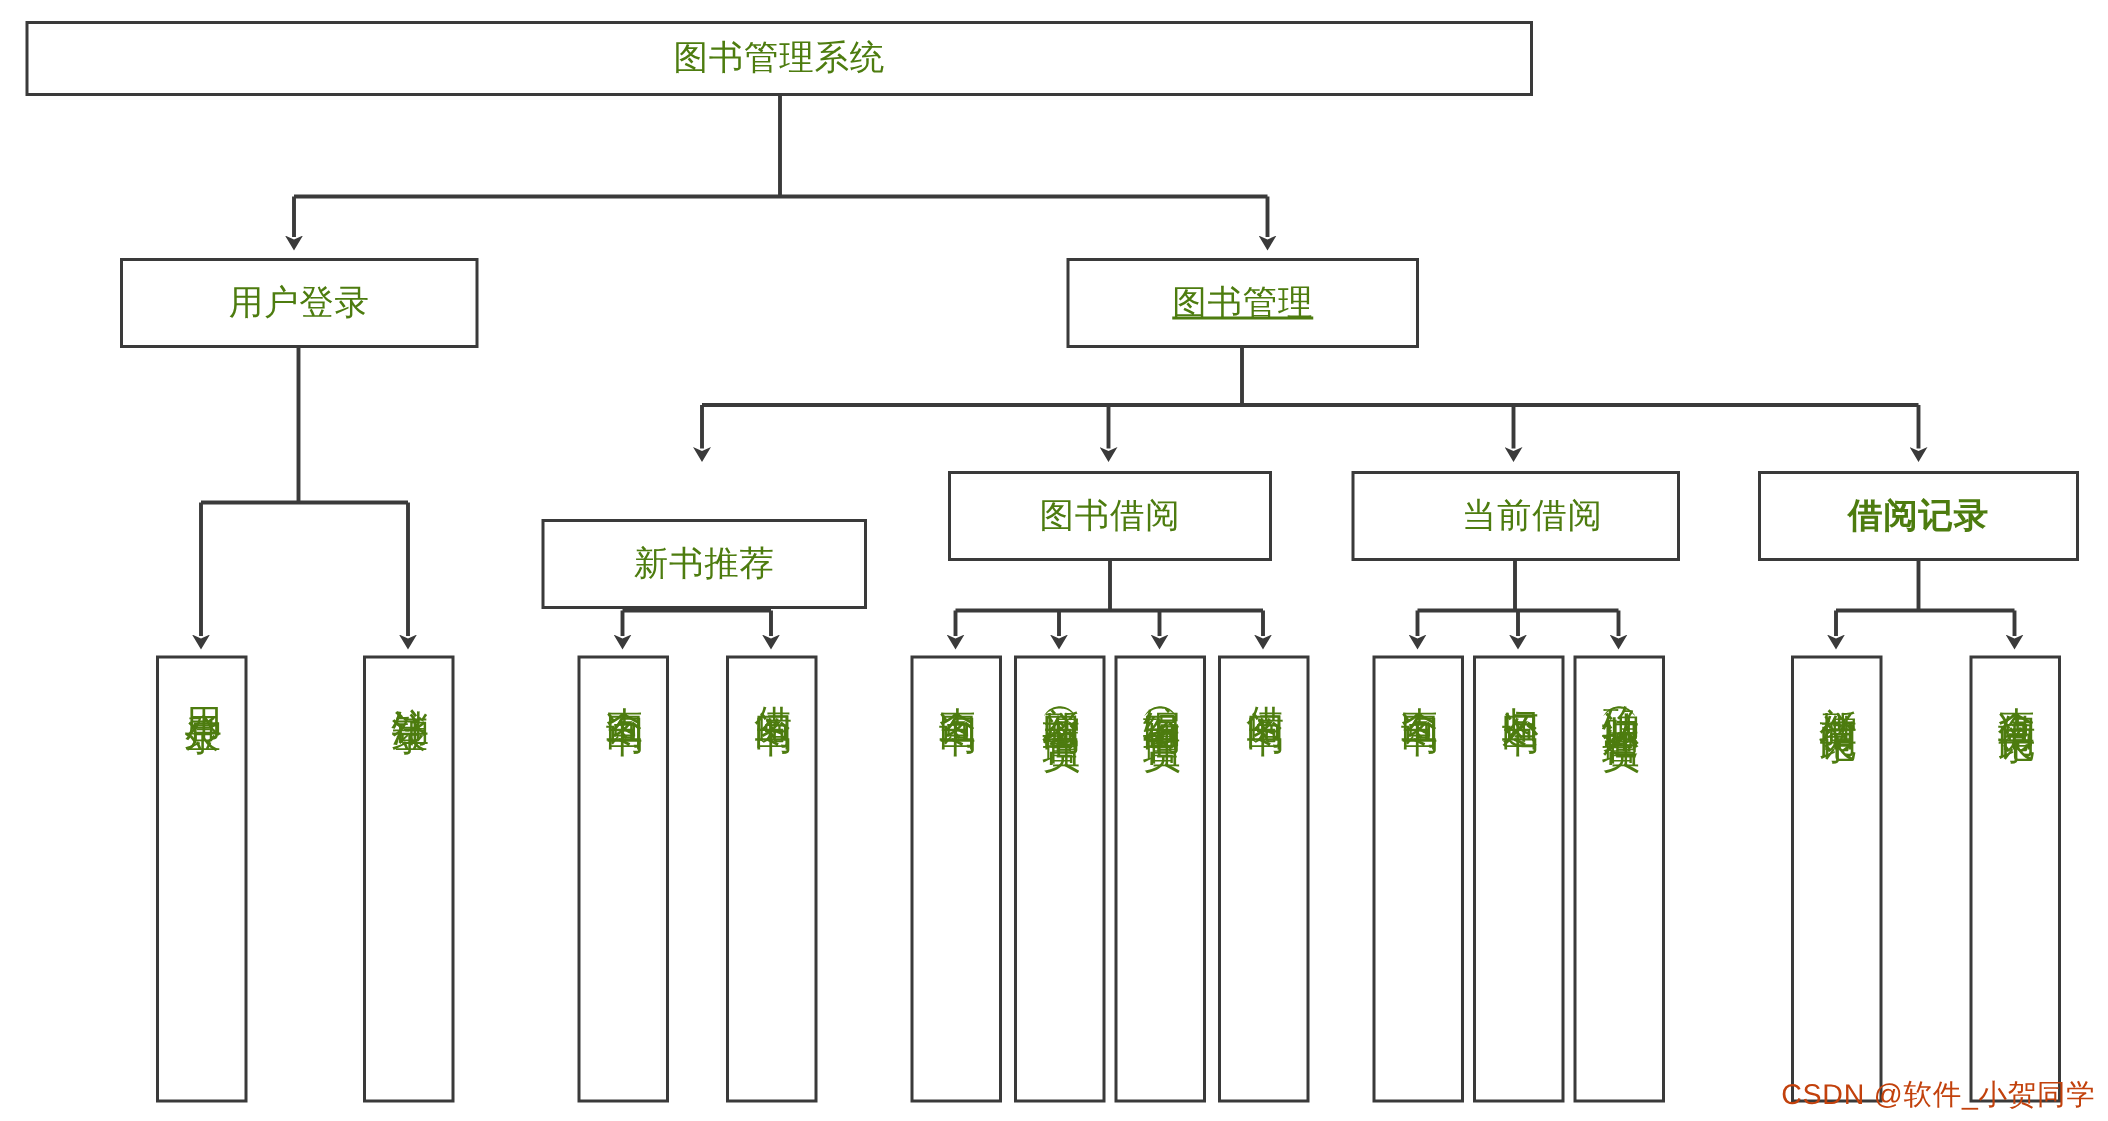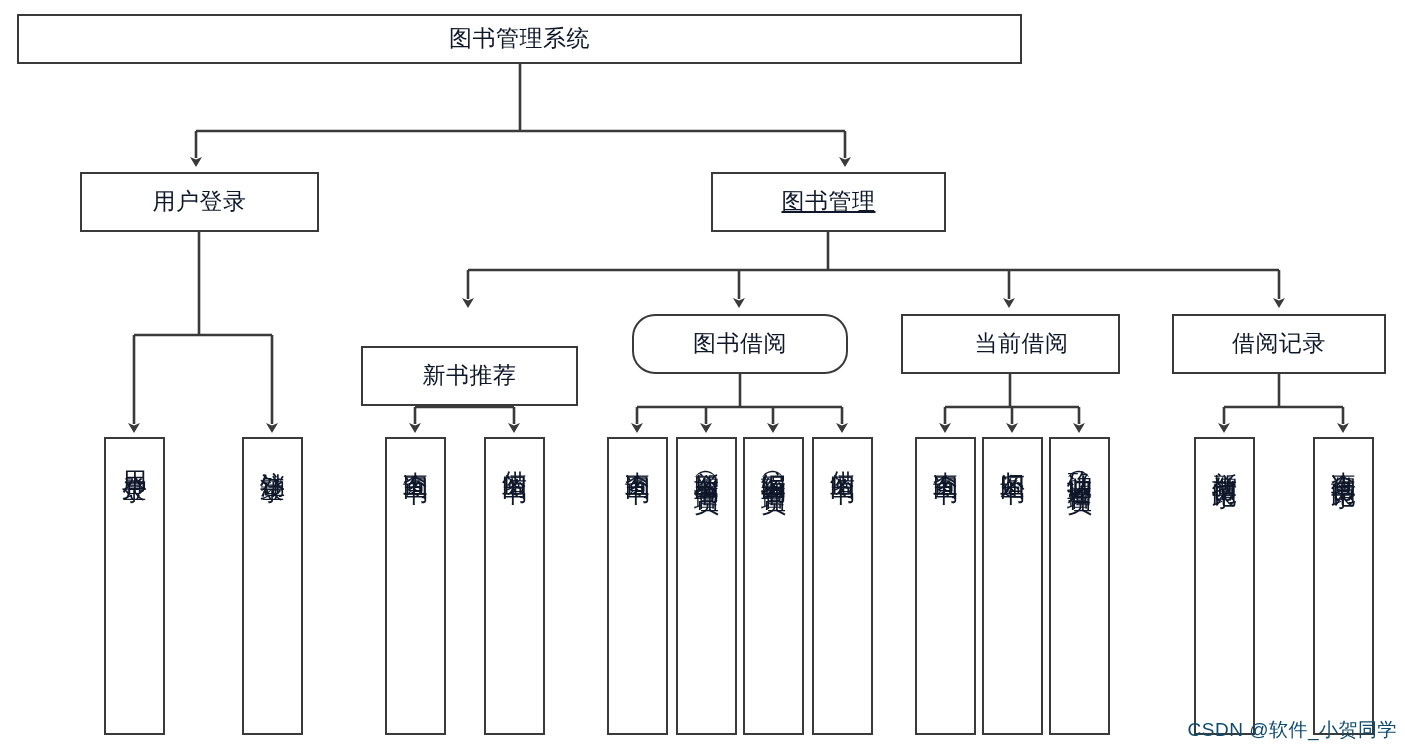--- a/index.html
+++ b/index.html
@@ -26,21 +26,21 @@
     pointer-events: none;
   }
   .node {
     position: absolute;
     box-sizing: border-box;
     background: #ffffff;
     border: 2.5px solid #3a3a3a;
     display: flex;
     align-items: center;
     justify-content: center;
-    color: #0f172a;
+    color: #4d7c0f;
   }
   .node-label {
     display: block;
     text-align: center;
     line-height: 1.18;
     white-space: nowrap;
   }
   .h-node .node-label {
     font-size: 23px;
     letter-spacing: 0.5px;
@@ -60,21 +60,21 @@
     line-height: 1.0;
     letter-spacing: 3px;
     white-space: nowrap;
     text-align: left;
   }
   .watermark {
     position: absolute;
     right: 8px;
     bottom: 4px;
     font-size: 19px;
-    color: #0c4a6e;
+    color: #c2410c;
     letter-spacing: 0.5px;
     white-space: nowrap;
   }
 </style>
 </head>
 <body>
 
 <div id="canvas">
 
   <svg class="wires" viewBox="0 0 1405 747" xmlns="http://www.w3.org/2000/svg">
@@ -134,27 +134,27 @@
   <div class="node h-node" style="left:80px; top:172px; width:239px; height:60px;">
     <span class="node-label">用户登录</span>
   </div>
   <div class="node h-node" style="left:711px; top:172px; width:235px; height:60px;text-decoration:underline;">
     <span class="node-label">图书管理</span>
   </div>
 
   <div class="node h-node" style="left:361px; top:314px; width:217px; height:60px;margin-top:32px;">
     <span class="node-label">新书推荐</span>
   </div>
-  <div class="node h-node" style="left:632px; top:314px; width:216px; height:60px;border-radius:23px;">
+  <div class="node h-node" style="left:632px; top:314px; width:216px; height:60px;">
     <span class="node-label">图书借阅</span>
   </div>
   <div class="node h-node" style="left:901px; top:314px; width:219px; height:60px;padding-left:22px;">
     <span class="node-label">当前借阅</span>
   </div>
-  <div class="node h-node" style="left:1172px; top:314px; width:214px; height:60px;">
+  <div class="node h-node" style="left:1172px; top:314px; width:214px; height:60px;font-weight:bold;">
     <span class="node-label">借阅记录</span>
   </div>
 
   <div class="node v-node" style="left:104px; top:437px; width:61px; height:298px;">
     <span class="node-label">用户登录</span>
   </div>
   <div class="node v-node" style="left:242px; top:437px; width:61px; height:298px;">
     <span class="node-label">注销登录</span>
   </div>
 

